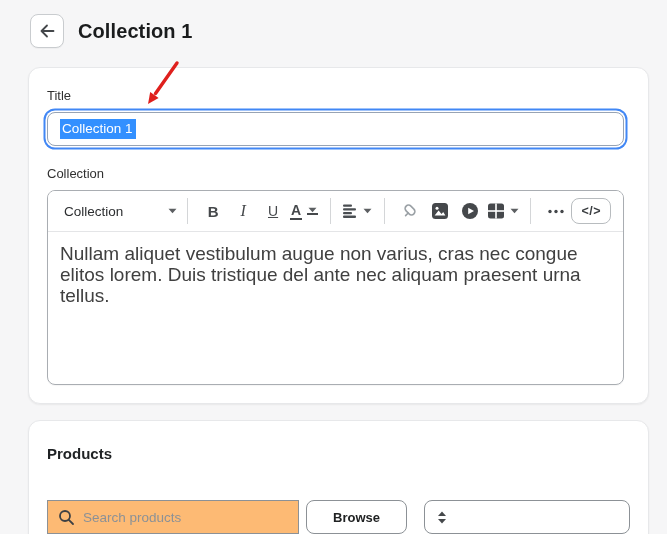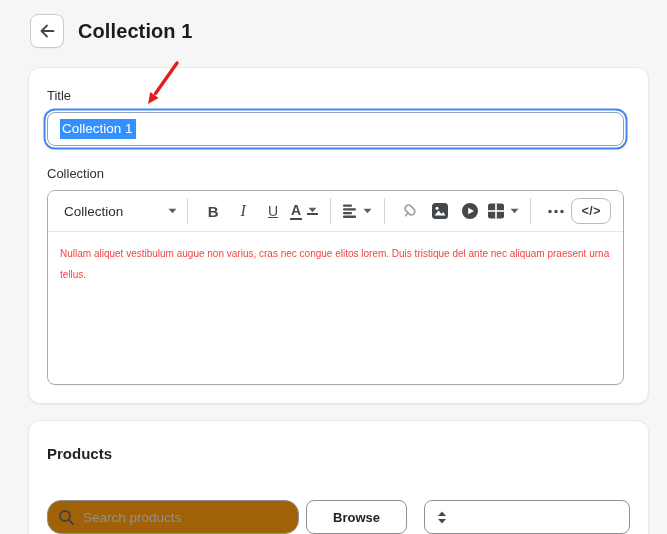--- a/index.html
+++ b/index.html
@@ -62,29 +62,29 @@
   .i-btn { font-style:italic; font-family:"Liberation Serif", serif; font-size:16px; }
   .u-btn { text-decoration:underline; font-size:14px; }
   .a-btn span { font-size:14px; font-weight:600; border-bottom:2.5px solid #45484b; padding:0 1px 0 1px; line-height:15px; }
   .caret { margin-left:5px; display:inline-flex; }
   .code-btn {
     margin-left:auto; border:1px solid #b8bcbf; border-radius:8px;
     padding:6px 9px; font-size:12.5px; font-weight:700; color:#3a3d40;
     letter-spacing:.5px; cursor:pointer; background:#fff; line-height:1;
   }
   .editor-content {
-    min-height:152px; padding:11px 12px; font-size:10px; line-height:21px; color:#ef4444;
+    min-height:152px; padding:11px 12px; font-size:19px; line-height:21px; color:#404040;
     cursor:text;
   }
 
   
   .products-heading { font-size:15px; font-weight:700; color:#1f2224; line-height:17px; margin-bottom:38px; }
   .products-row { display:flex; align-items:center; }
   .search-box {
-    flex:1; height:34px; border:1px solid #8c9196; border-radius:14px; background:#a16207;
+    flex:1; height:34px; border:1px solid #8c9196; border-radius:0; background:#fdba74;
     display:flex; align-items:center; padding:0 10px; gap:8px;
   }
   .search-box input {
     border:none; outline:none; flex:1; font-size:13.5px; color:#202223;
     font-family:"Liberation Sans", sans-serif; background:transparent;
   }
   .search-box input::placeholder { color:#8c9196; }
   .browse-btn {
     width:101px; height:34px; margin-left:7px; background:#fff;
     border:1px solid #8c9196; border-radius:8px;

